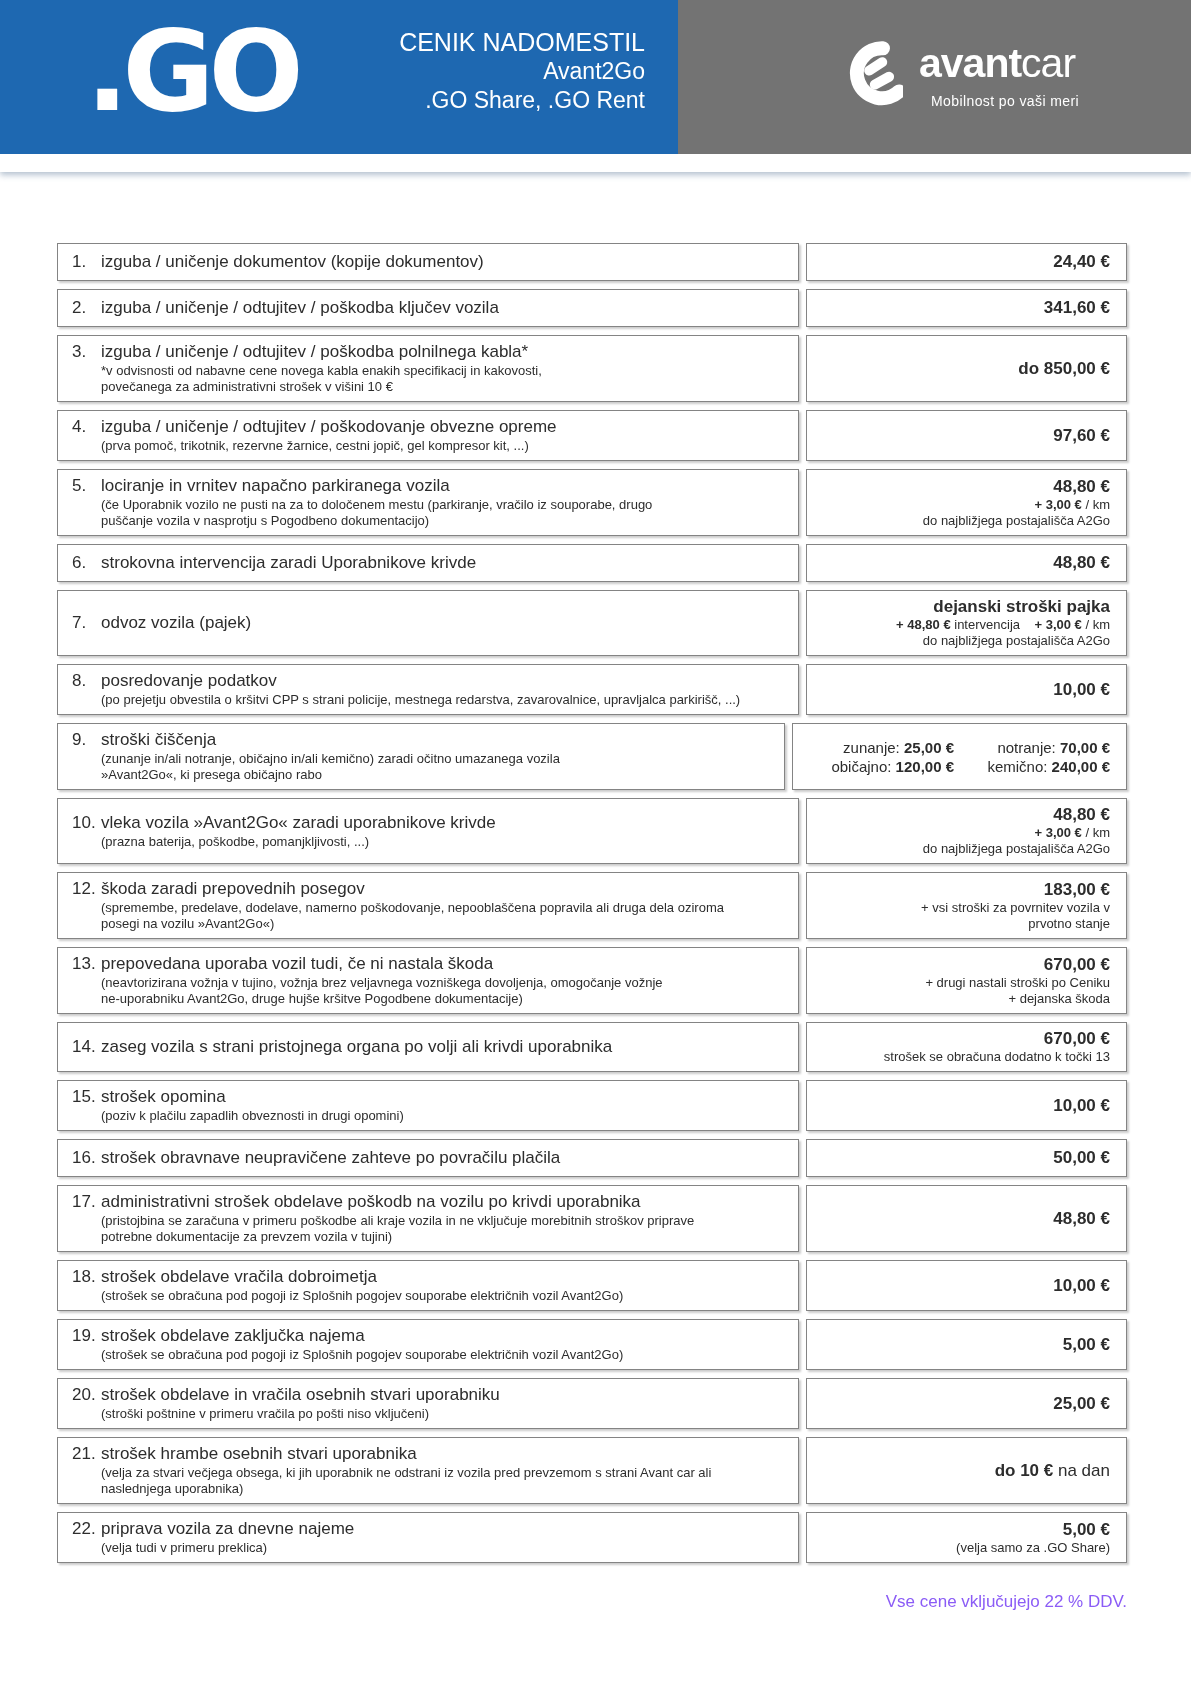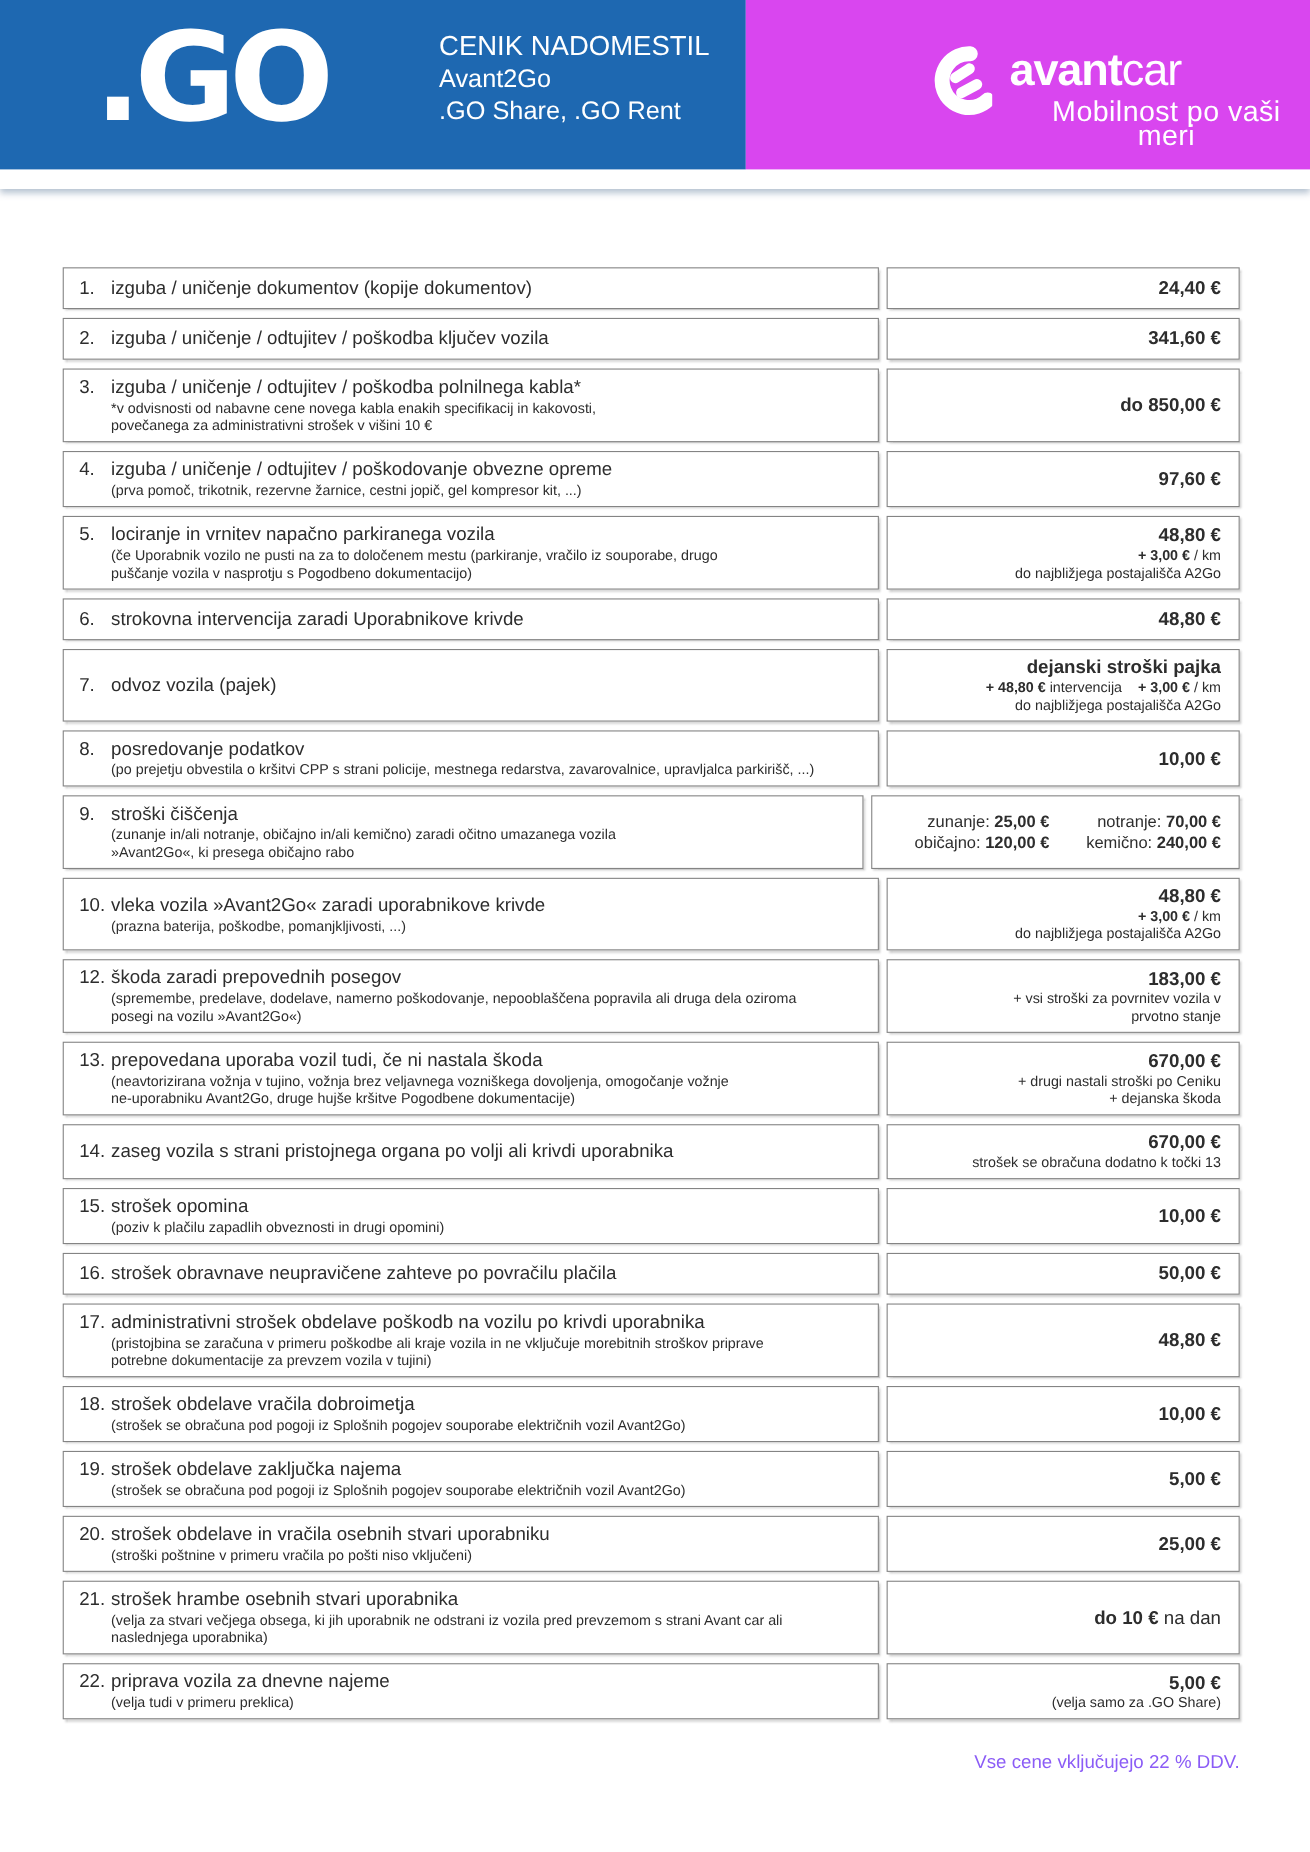--- a/index.html
+++ b/index.html
@@ -5,30 +5,30 @@
   html,body{margin:0;padding:0;background:#ffffff;}
   .page{position:relative;width:1191px;height:1684px;background:#fff;overflow:hidden;
         font-family:"Liberation Sans",sans-serif;color:#2d2d2d;}
 
   
   .hdr{position:absolute;top:0;left:0;width:1191px;height:172px;display:flex;
        box-shadow:0 3px 6px rgba(90,120,150,.45);}
   .hdr-blue{position:relative;width:678px;height:154px;background:#1e68b1;}
   .go-logo{position:absolute;left:86px;top:12px;font-family:"DejaVu Sans",sans-serif;
            font-weight:bold;font-size:112px;line-height:118px;letter-spacing:-6px;color:#fff;}
-  .hdr-title{position:absolute;right:33px;top:28px;color:#fff;}
+  .hdr-title{position:absolute;right:33px;top:28px;text-align:right;color:#fff;}
   .hdr-title .t1{font-size:25px;line-height:29px;}
   .hdr-title .t2{font-size:23px;line-height:29px;}
-  .hdr-dark{position:relative;flex:1;height:154px;background:#d946ef;}
+  .hdr-dark{position:relative;flex:1;height:154px;background:#737373;}
   .brand{position:absolute;left:163px;top:40px;display:flex;gap:16px;align-items:flex-start;}
   .brand svg{display:block;}
   .wordmark{font-size:41px;line-height:46px;color:#fff;letter-spacing:-1px;}
   .wm-b{font-weight:bold;}
   .wm-l{font-weight:normal;}
-  .tagline{font-size:26px;line-height:22px;color:#fff;text-align:center;letter-spacing:.4px;margin-top:4px;margin-left:12px;}
+  .tagline{font-size:14px;line-height:22px;color:#fff;text-align:center;letter-spacing:.4px;margin-top:4px;margin-left:12px;}
 
   
   .table{position:absolute;top:243px;left:57px;width:1070px;}
   .row{display:flex;gap:7px;margin-bottom:8px;}
   .cell{box-sizing:border-box;background:#fff;border:1px solid #848484;
         box-shadow:2px 2px 2px #cccccc;min-height:38px;
         display:flex;flex-direction:column;justify-content:center;}
   .left{width:742px;padding:6px 14px;}
   .right{flex:1;padding:6px 16px;text-align:right;}
   .title{display:flex;font-size:17px;line-height:20px;color:#2d2d2d;}

